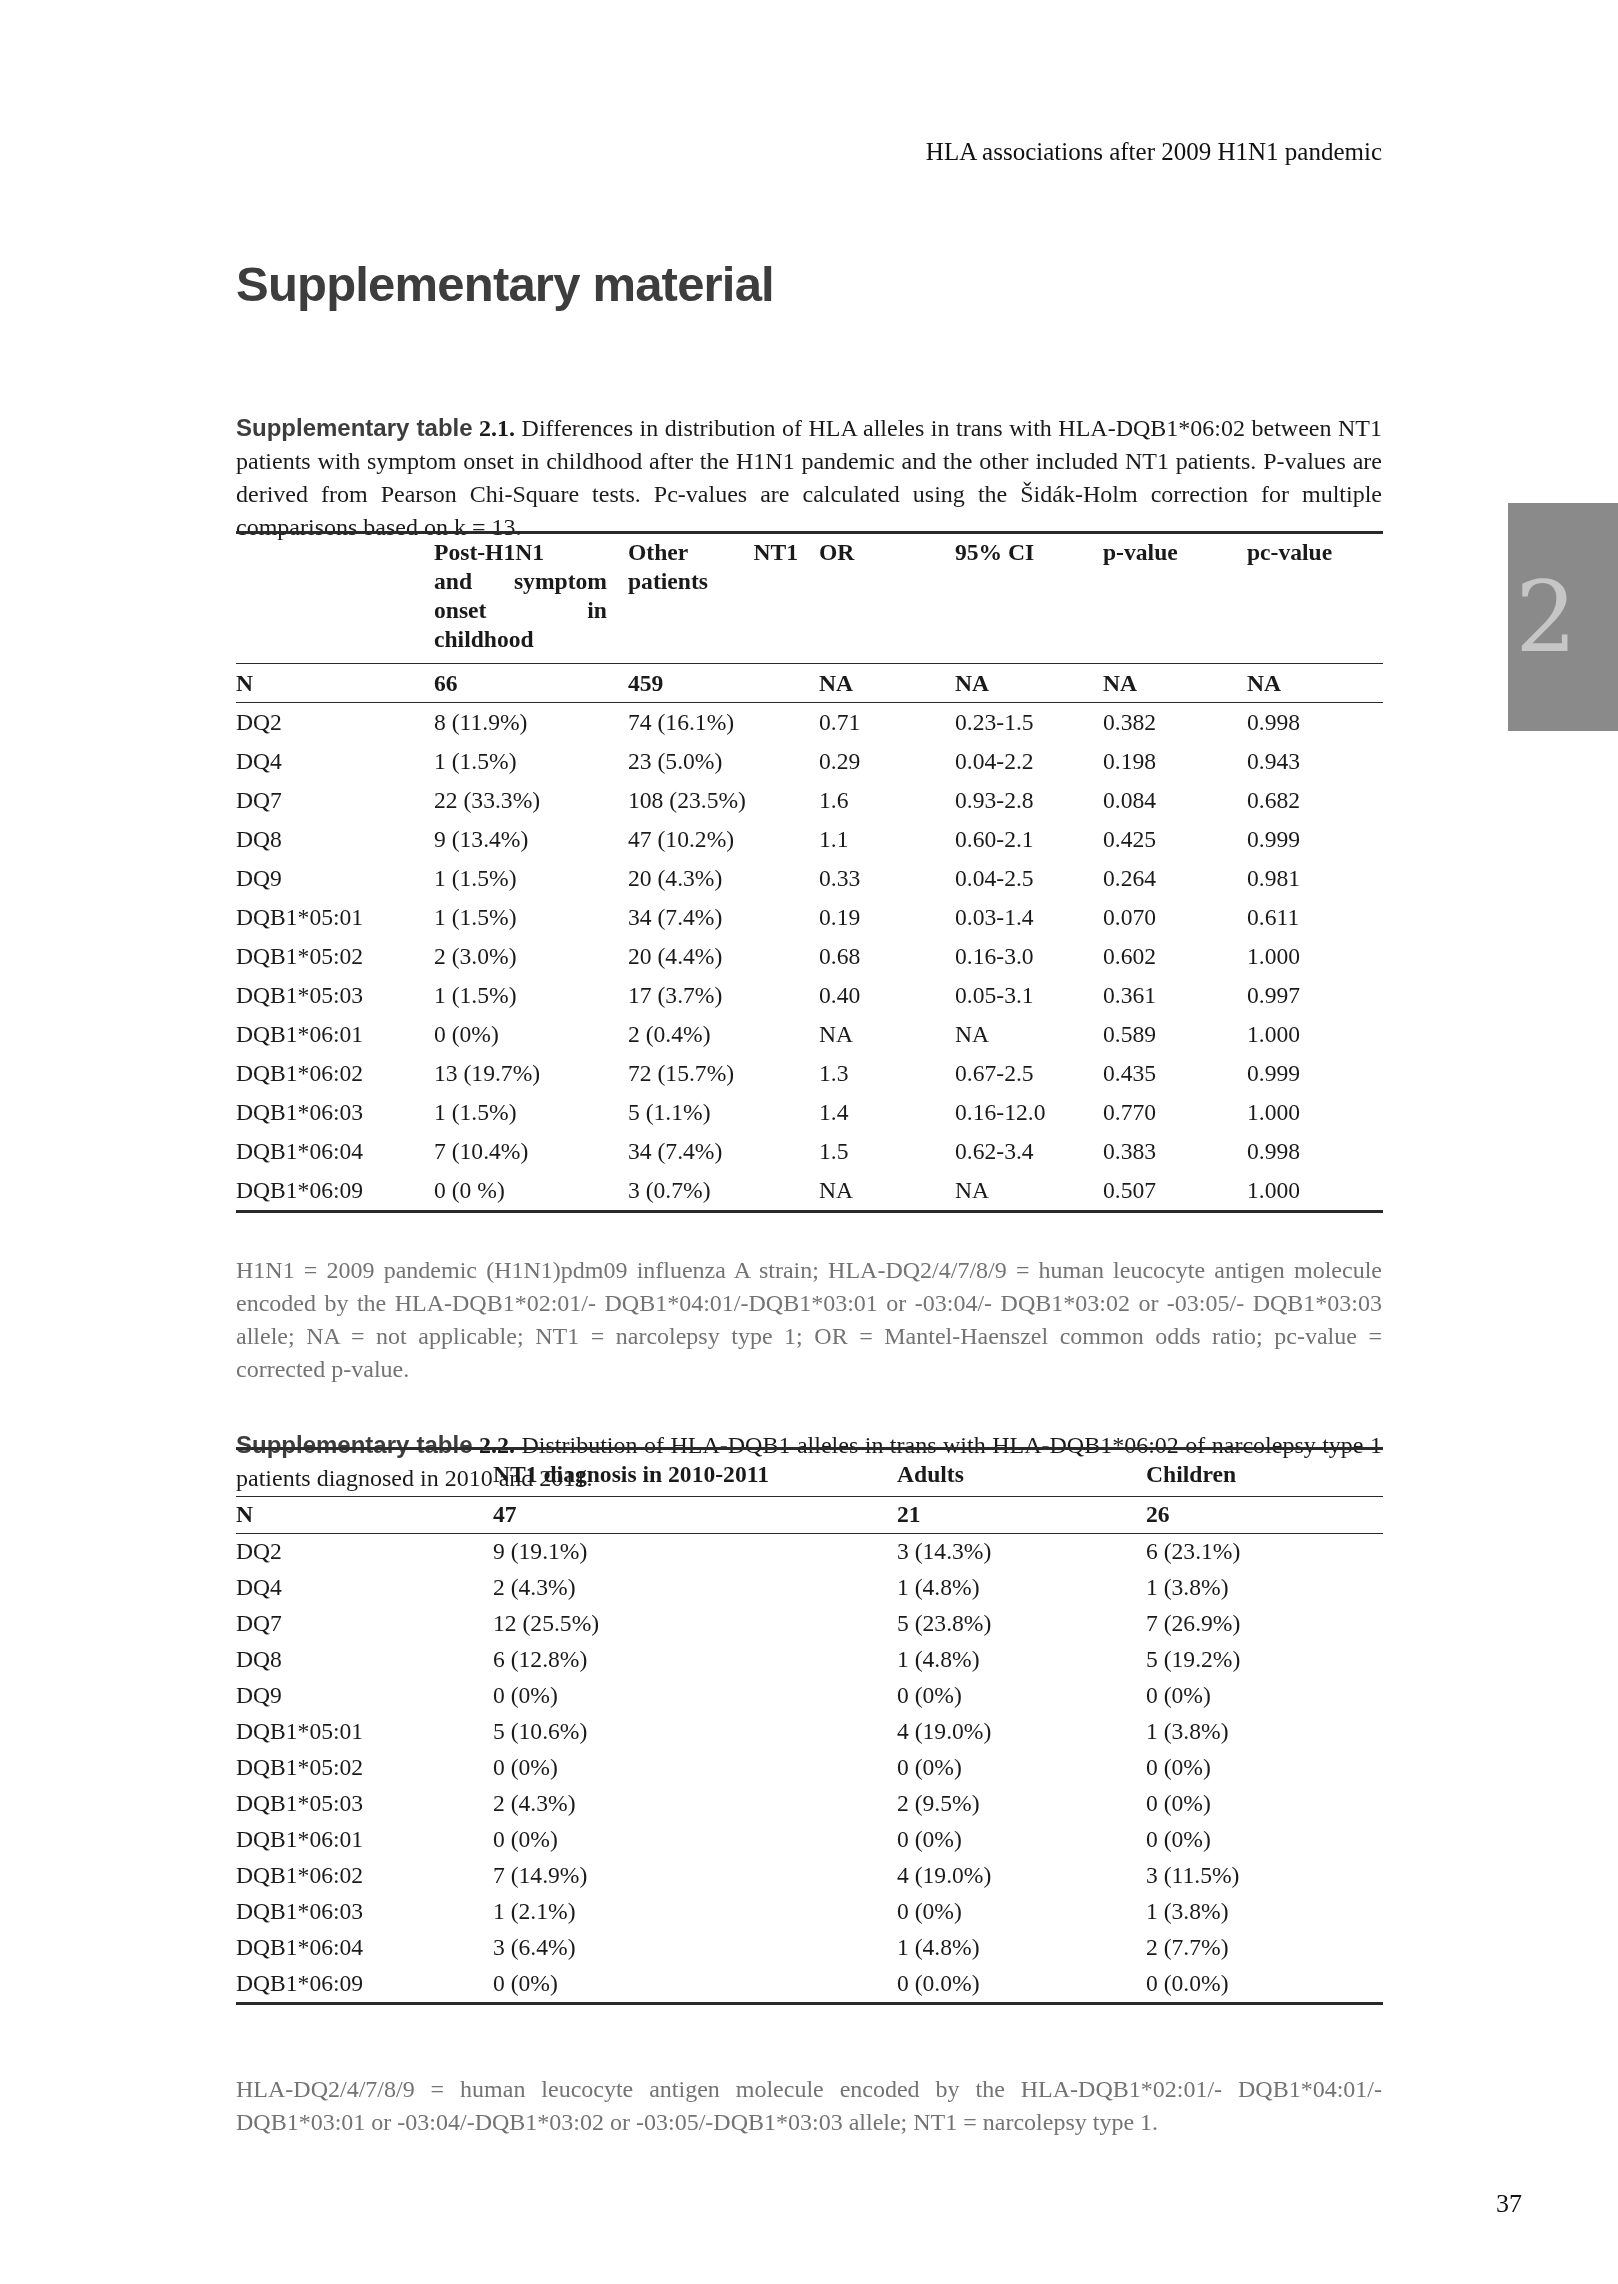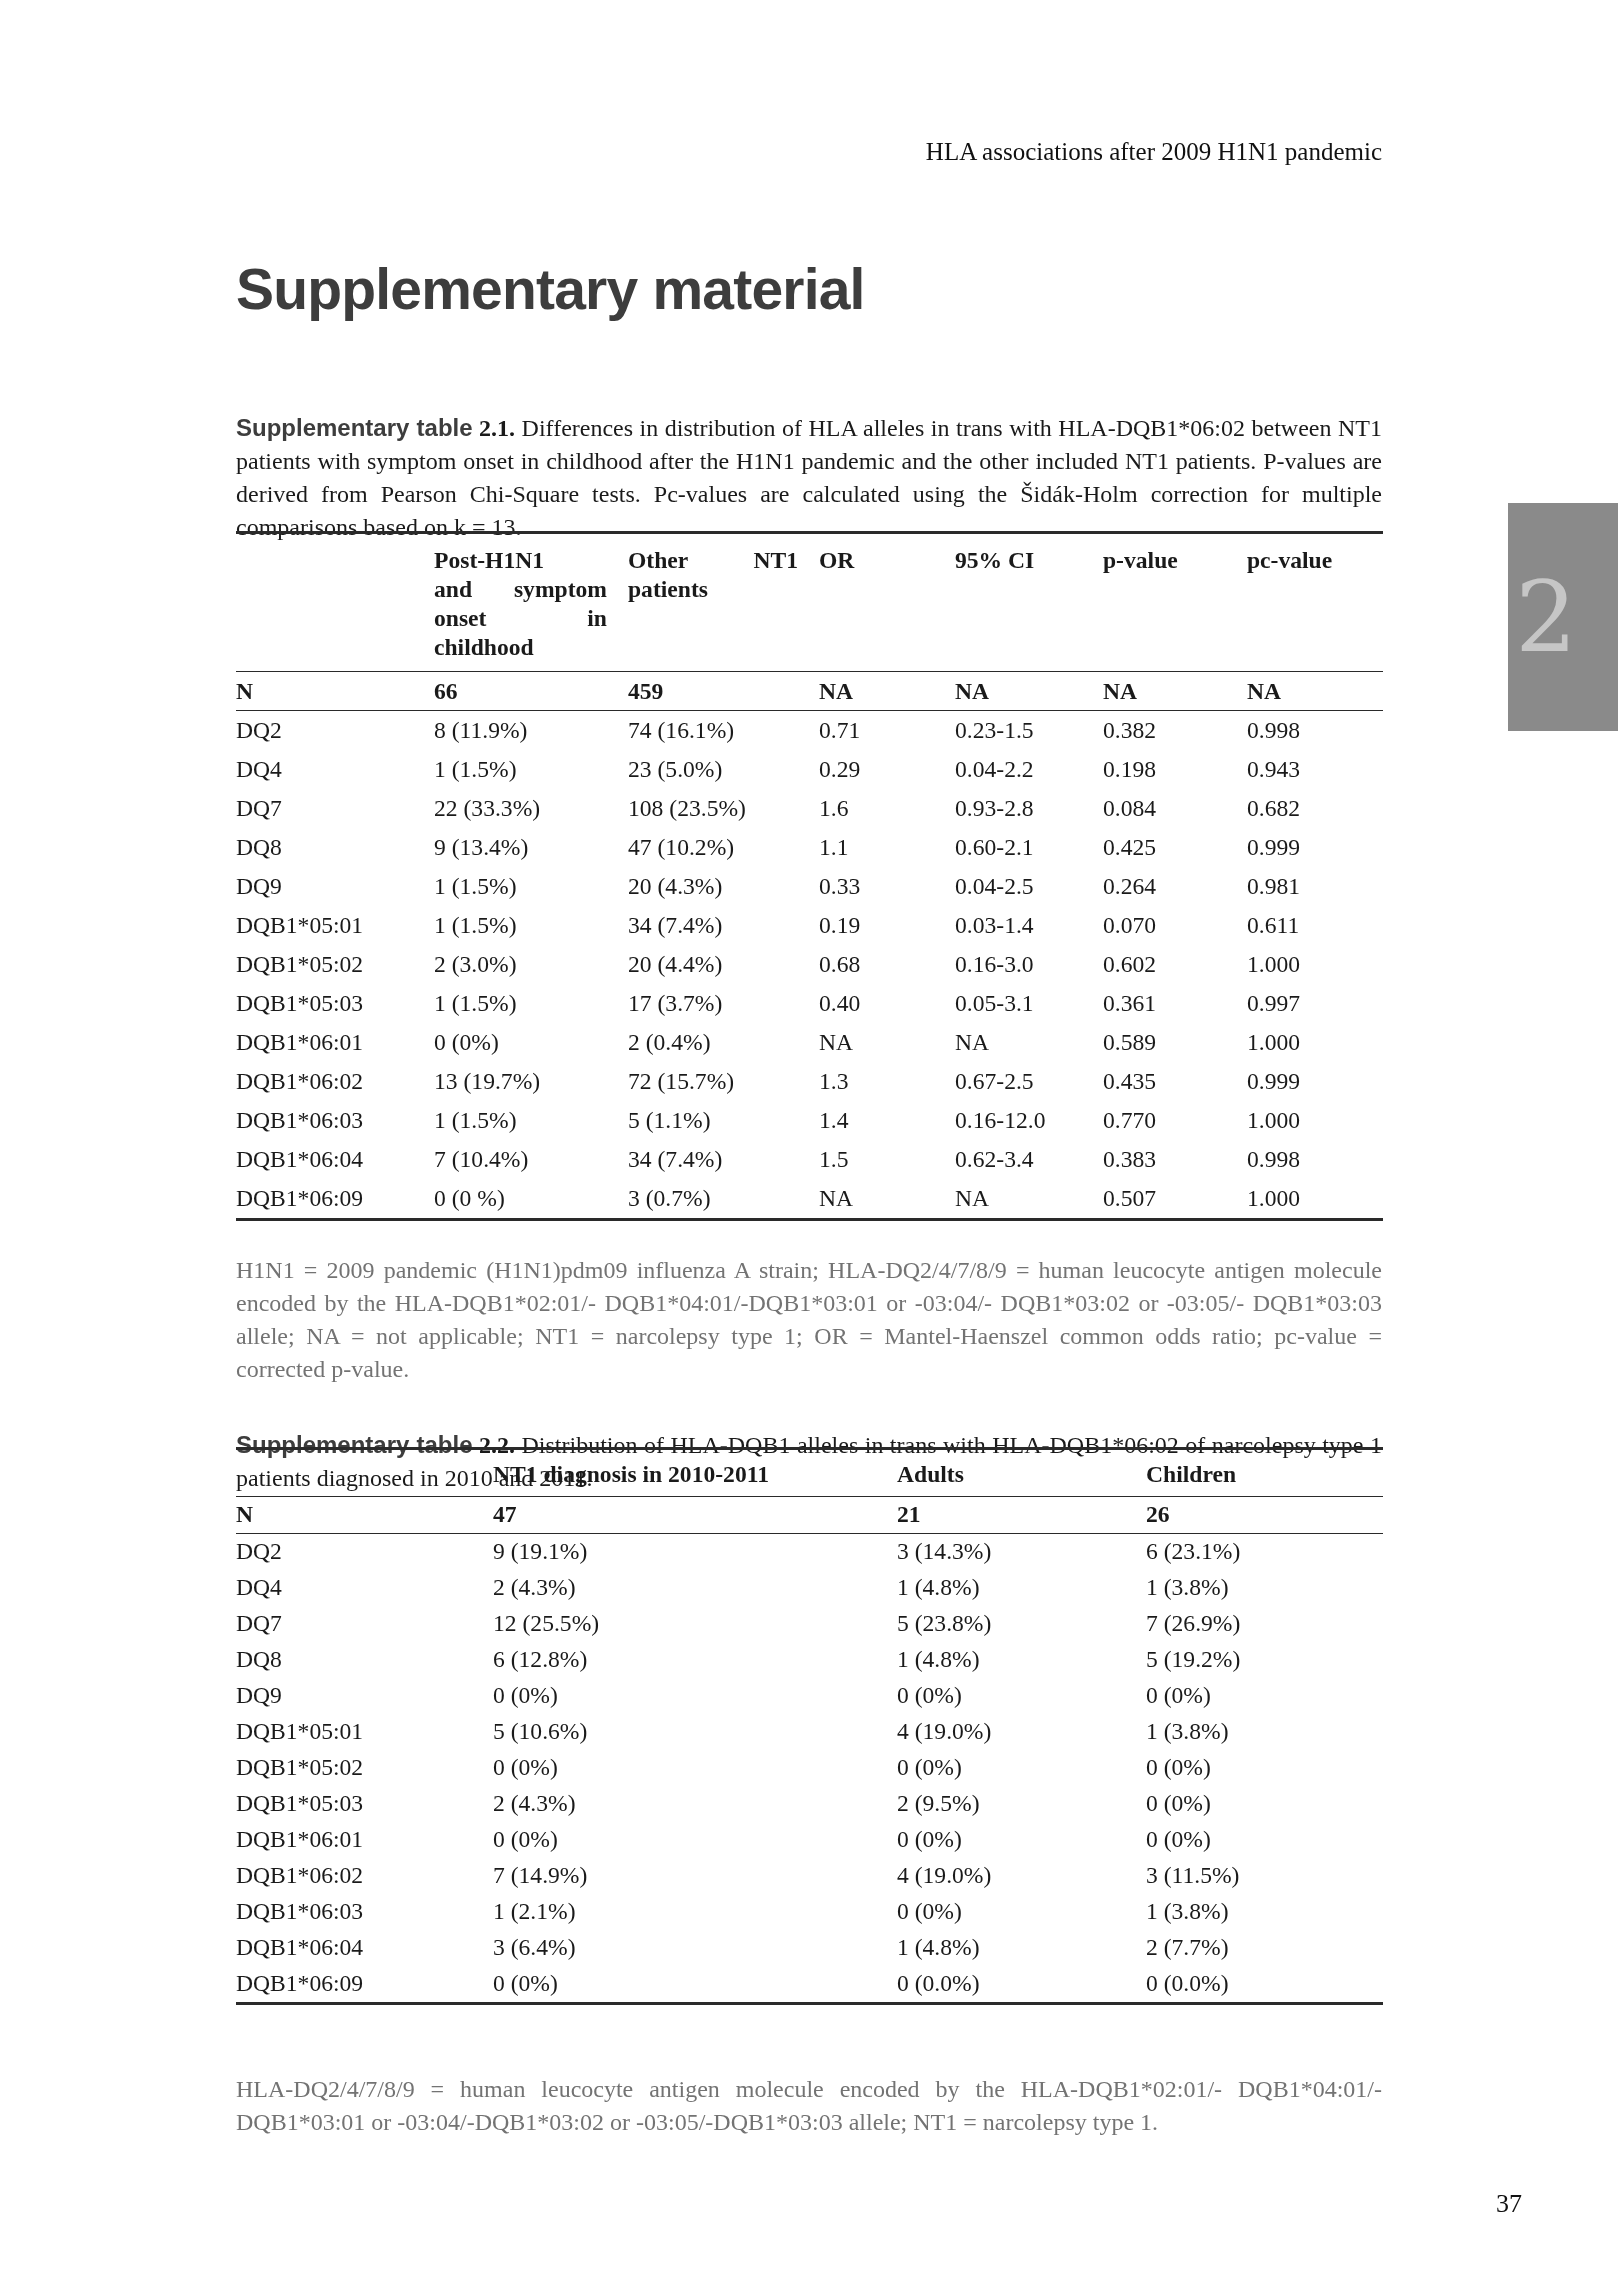--- a/index.html
+++ b/index.html
@@ -3,35 +3,35 @@
 <meta charset="utf-8">
 <style>
   html,body{margin:0;padding:0;background:#ffffff;}
   .page{position:relative;width:1619px;height:2284px;background:#ffffff;overflow:hidden;
         font-family:"Liberation Serif",serif;color:#1a1a1a;margin-top:44px;}
   .block{position:absolute;left:236px;width:1146px;}
 
   .running-header{top:94px;text-align:right;font-size:25px;color:#111;}
 
   .page-title{top:212px;font-family:"Liberation Sans",sans-serif;font-weight:700;
-              font-size:57px;color:#3d3d3d;letter-spacing:-0.8px;margin:0;}
+              font-size:49px;color:#3d3d3d;letter-spacing:-0.8px;margin:0;}
 
   .caption{text-align:justify;font-size:24px;line-height:33px;color:#1a1a1a;}
   .caption-lead{font-family:"Liberation Sans",sans-serif;font-weight:700;color:#3d3d3d;}
   .caption-num{font-weight:700;}
   .cap1{top:343px;}
   .cap2{top:1360px;}
 
   table{border-collapse:collapse;table-layout:fixed;width:1146px;
         border-top:3px solid #2a2a2a;border-bottom:3px solid #2a2a2a;}
   .tbl1{top:487px;}
   .tbl2{top:1403px;}
   th,td{padding:0;text-align:left;font-size:23.6px;vertical-align:middle;overflow:hidden;}
   thead th{vertical-align:top;font-weight:700;border-bottom:1.5px solid #2a2a2a;
-           padding-top:12px;padding-bottom:9px;line-height:29px;}
+           padding-top:4px;padding-bottom:9px;line-height:29px;}
   .th-pad{padding-right:21px;}
   .th-line{display:block;text-align:justify;text-align-last:justify;}
   tr.n-row td{font-weight:700;border-bottom:1.5px solid #2a2a2a;}
   .tbl1 tbody td{height:39px;}
   .tbl1 tr.n-row td{height:38px;}
   .tbl2 tbody td{height:36px;}
   .tbl2 thead th{line-height:26px;padding-top:10.7px;padding-bottom:9px;}
 
   .footnote{text-align:justify;font-size:24px;line-height:33px;color:#737373;}
   .fn1{top:1186px;}

